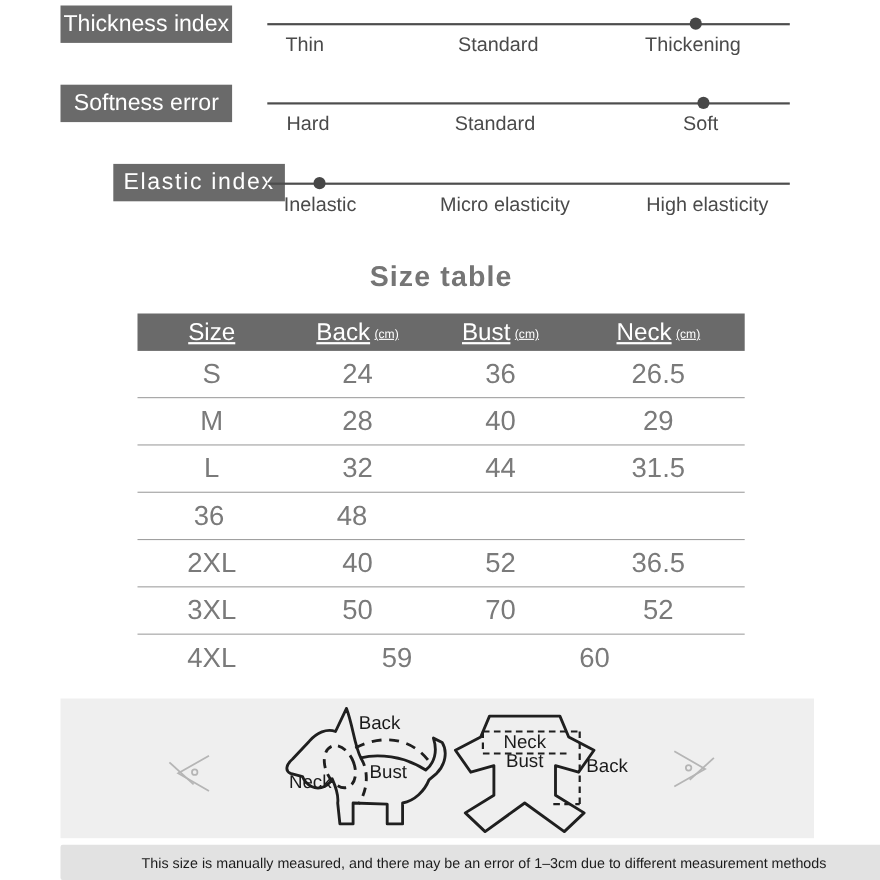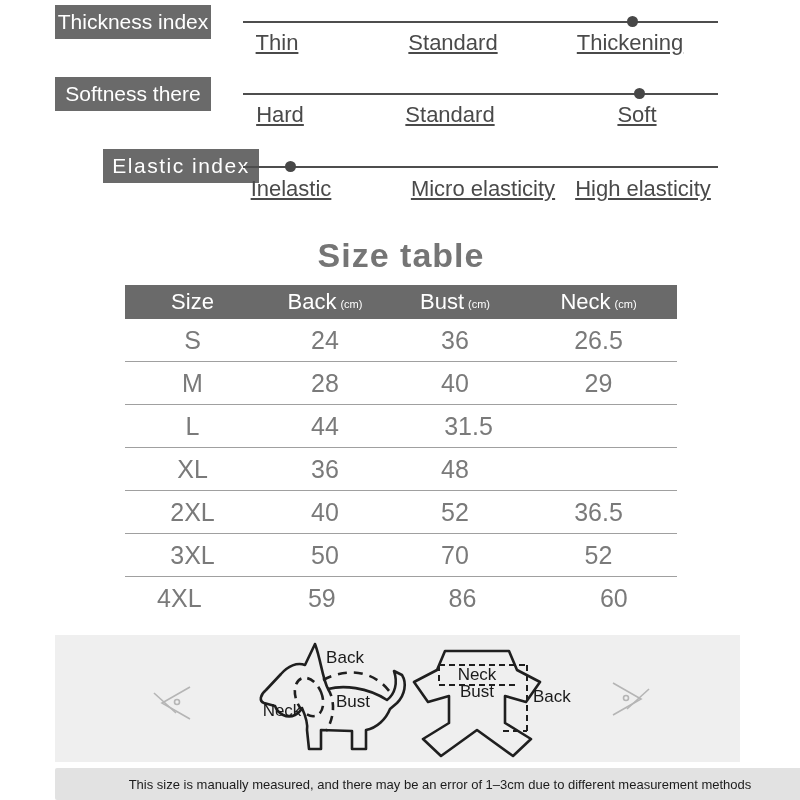--- a/index.html
+++ b/index.html
@@ -5,30 +5,30 @@
   html,body{margin:0;padding:0;background:#fff;}
   .page{position:relative;width:800px;height:800px;background:#ffffff;overflow:hidden;
         font-family:"Liberation Sans",sans-serif;}
 
   
   .badge{position:absolute;left:55px;width:156px;height:34px;background:#6a6a6a;color:#ffffff;
          display:flex;align-items:center;justify-content:center;font-size:21px;white-space:nowrap;}
   .badge.spread{letter-spacing:1.5px;margin-left:48px;}
   .scale-line{position:absolute;left:243px;width:475px;height:2px;background:#4d4d4d;}
   .scale-dot{position:absolute;width:11px;height:11px;border-radius:50%;background:#474747;}
-  .opt{position:absolute;transform:translateX(-50%);font-size:22px;color:#4a4a4a;white-space:nowrap;text-decoration:underline;}
+  .opt{position:absolute;transform:translateX(-50%);font-size:18px;color:#4a4a4a;white-space:nowrap;}
 
   
   .table-title{position:absolute;left:125px;top:236px;width:552px;text-align:center;
-               font-size:34px;font-weight:bold;color:#757575;letter-spacing:1px;}
+               font-size:26px;font-weight:bold;color:#757575;letter-spacing:1px;}
   .size-table{position:absolute;left:125px;top:285px;width:552px;}
   .thead{display:flex;background:#6a6a6a;color:#fff;height:34px;align-items:center;}
   .th,.td{display:flex;align-items:center;justify-content:center;}
   .c0{width:135px;} .c1{width:130px;} .c2{width:130px;} .c3{width:157px;}
-  .th{font-size:22px;}
+  .th{font-size:22px;text-decoration:underline;}
   .unit{font-size:11px;margin-left:4px;margin-top:4px;}
   .trow{display:flex;height:42px;align-items:center;border-bottom:1px solid #a0a0a0;
         font-size:25px;color:#7a7a7a;}
   .trow:last-child{border-bottom:none;gap:36px;}
 
   
   .diagram{position:absolute;left:55px;top:635px;width:685px;height:127px;background:#efefef;}
   .footnote{position:absolute;left:55px;top:768px;width:770px;height:32px;background:#e2e2e2;
             display:flex;align-items:center;justify-content:center;
             font-size:13px;color:#1c1c1c;white-space:nowrap;border-radius:2px;}
@@ -42,34 +42,34 @@
   <div>
     <div class="badge" style="top:5px">Thickness index</div>
     <div class="scale-line" style="top:21px"></div>
     <div class="scale-dot" style="left:627px;top:16px"></div>
     <span class="opt" style="left:277px;top:30px">Thin</span>
     <span class="opt" style="left:453px;top:30px">Standard</span>
     <span class="opt" style="left:630px;top:30px">Thickening</span>
   </div>
 
   <div>
-    <div class="badge" style="top:77px">Softness there</div>
+    <div class="badge" style="top:77px">Softness error</div>
     <div class="scale-line" style="top:93px"></div>
     <div class="scale-dot" style="left:634px;top:88px"></div>
     <span class="opt" style="left:280px;top:102px">Hard</span>
     <span class="opt" style="left:450px;top:102px">Standard</span>
     <span class="opt" style="left:637px;top:102px">Soft</span>
   </div>
 
   <div>
     <div class="badge spread" style="top:149px">Elastic index</div>
     <div class="scale-line" style="top:166px"></div>
     <div class="scale-dot" style="left:285px;top:161px"></div>
     <span class="opt" style="left:291px;top:176px">Inelastic</span>
-    <span class="opt" style="left:483px;top:176px">Micro elasticity</span>
+    <span class="opt" style="left:459px;top:176px">Micro elasticity</span>
     <span class="opt" style="left:643px;top:176px">High elasticity</span>
   </div>
 
   <div class="table-title">Size table</div>
 
   <div class="size-table">
     <div class="thead">
       <div class="th c0">Size</div>
       <div class="th c1">
         <span>Back</span>
@@ -92,44 +92,43 @@
       <div class="td c3">26.5</div>
     </div>
     <div class="trow">
       <div class="td c0">M</div>
       <div class="td c1">28</div>
       <div class="td c2">40</div>
       <div class="td c3">29</div>
     </div>
     <div class="trow">
       <div class="td c0">L</div>
+      <div class="td c1">32</div>
       <div class="td c2">44</div>
       <div class="td c3">31.5</div>
     </div>
     <div class="trow">
-      <div class="td c0">XL</div>
       <div class="td c1">36</div>
       <div class="td c2">48</div>
     </div>
     <div class="trow">
       <div class="td c0">2XL</div>
       <div class="td c1">40</div>
       <div class="td c2">52</div>
       <div class="td c3">36.5</div>
     </div>
     <div class="trow">
       <div class="td c0">3XL</div>
       <div class="td c1">50</div>
       <div class="td c2">70</div>
       <div class="td c3">52</div>
     </div>
     <div class="trow">
       <div class="td c0">4XL</div>
       <div class="td c1">59</div>
-      <div class="td c2">86</div>
       <div class="td c3">60</div>
     </div>
   </div>
 
   <div class="diagram">
     <svg width="685" height="127" viewBox="0 0 685 127">
 
       <g transform="translate(105,50)" stroke="#b5b5b5" stroke-width="1.6" fill="none">
         <path d="M30,2 L2,18 L30,34"></path>
         <path d="M-6,8 L16,28"></path>

